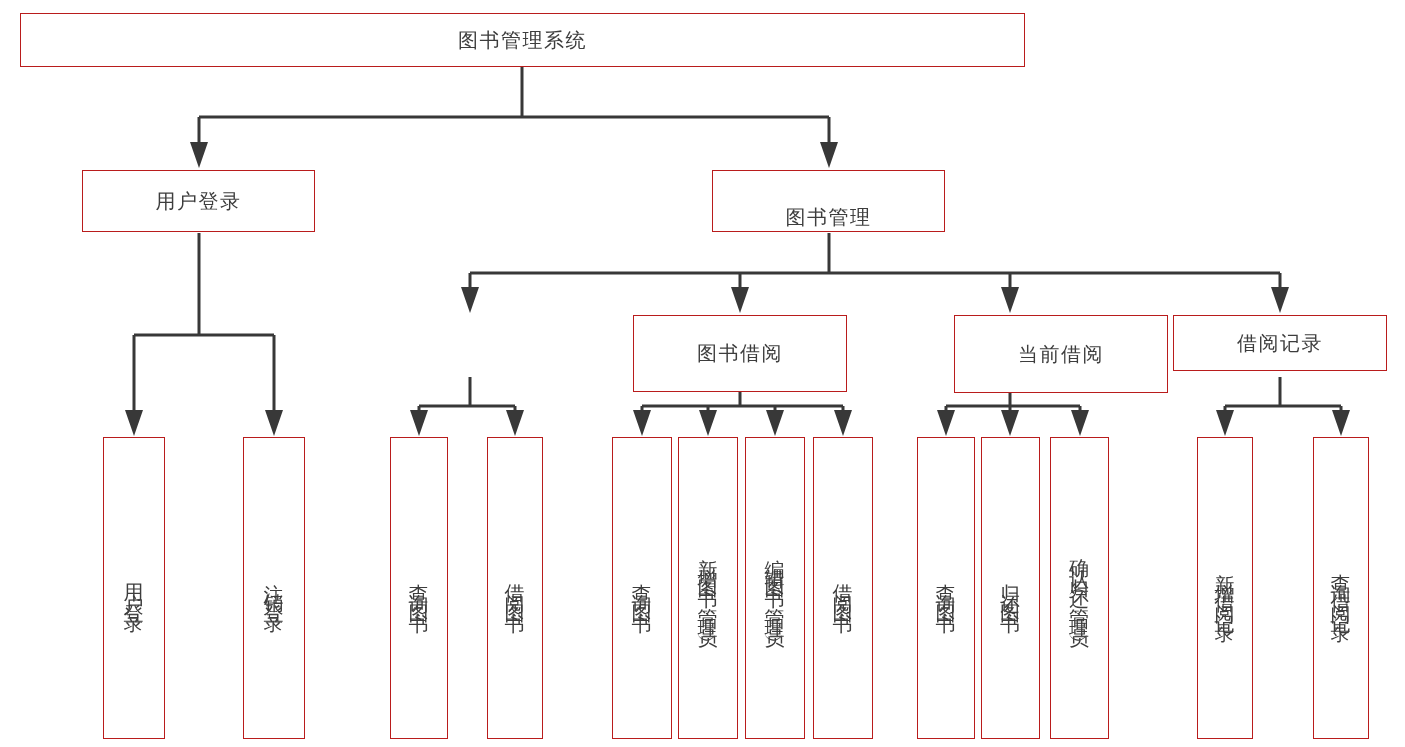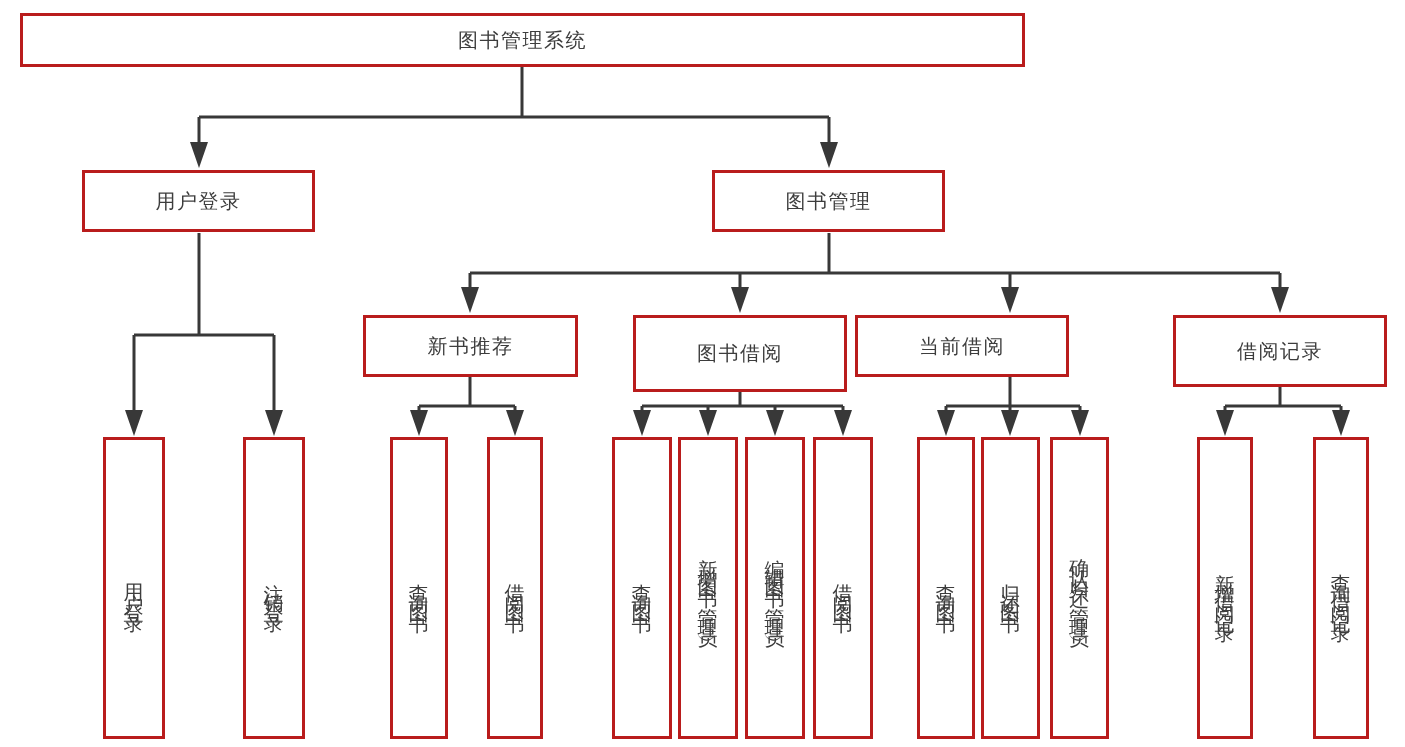--- a/index.html
+++ b/index.html
@@ -20,21 +20,21 @@
     left: 0;
     top: 0;
     width: 1405px;
     height: 747px;
     z-index: 0;
   }
   .node {
     position: absolute;
     box-sizing: border-box;
     background: #ffffff;
-    border: 3px solid #b91c1c;
+    border: 1px solid #b91c1c;
     display: flex;
     align-items: center;
     justify-content: center;
     color: #3d3d3d;
     z-index: 1;
   }
   .node.h {
     font-size: 20px;
     letter-spacing: 1.5px;
     white-space: nowrap;
@@ -102,34 +102,31 @@
     </g>
   </svg>
 
   <div class="node h" style="left:20px; top:13px; width:1005px; height:54px;">
     <span>图书管理系统</span>
   </div>
 
   <div class="node h" style="left:82px; top:170px; width:233px; height:62px;">
     <span>用户登录</span>
   </div>
-  <div class="node h" style="left:712px; top:170px; width:233px; height:62px;">
+  <div class="node h" style="left:712px; top:170px; width:233px; height:62px;align-items:flex-end;">
     <span>图书管理</span>
   </div>
 
-  <div class="node h" style="left:363px; top:315px; width:215px; height:62px;">
-    <span>新书推荐</span>
-  </div>
   <div class="node h" style="left:633px; top:315px; width:214px; height:77px;">
     <span>图书借阅</span>
   </div>
-  <div class="node h" style="left:855px; top:315px; width:214px; height:62px;">
+  <div class="node h" style="left:954px; top:315px; width:214px; height:78px;">
     <span>当前借阅</span>
   </div>
-  <div class="node h" style="left:1173px; top:315px; width:214px; height:72px;justify-content:center;">
+  <div class="node h" style="left:1173px; top:315px; width:214px; height:56px;justify-content:center;">
     <span>借阅记录</span>
   </div>
 
   <div class="node v" style="left:103px; top:437px; width:62px; height:302px;">
     <span>用户登录</span>
   </div>
   <div class="node v" style="left:243px; top:437px; width:62px; height:302px;">
     <span>注销登录</span>
   </div>
 

